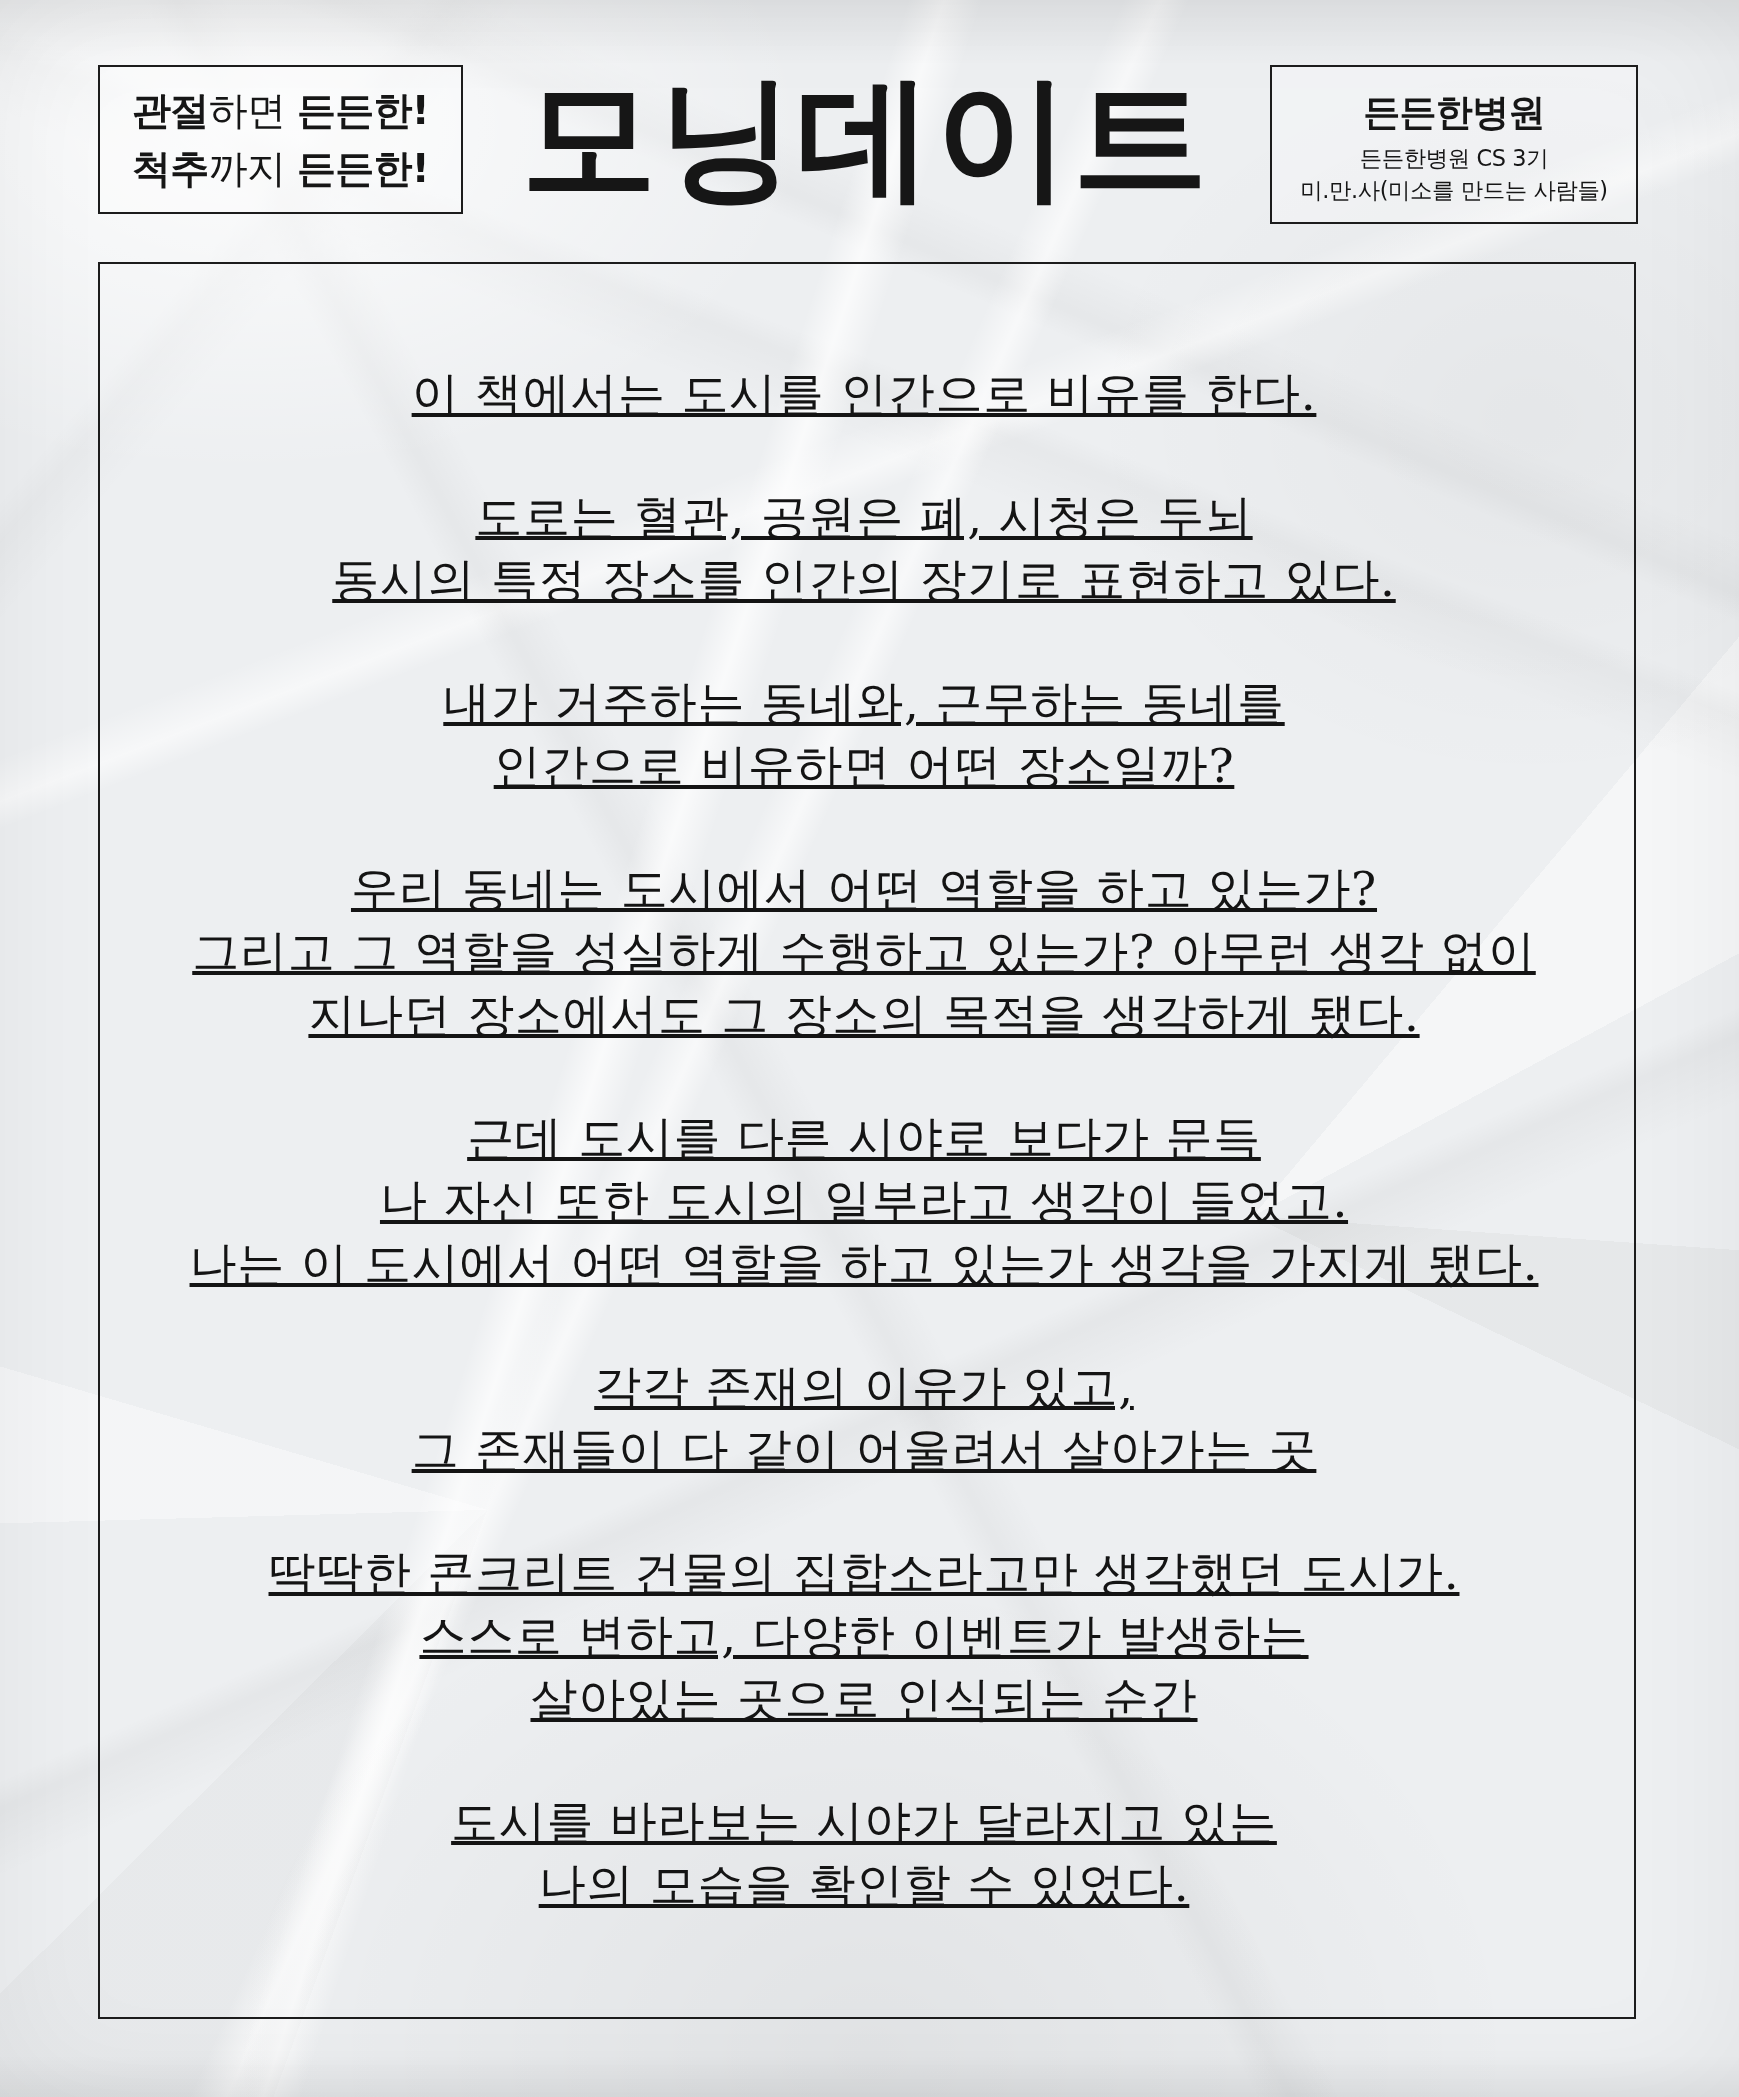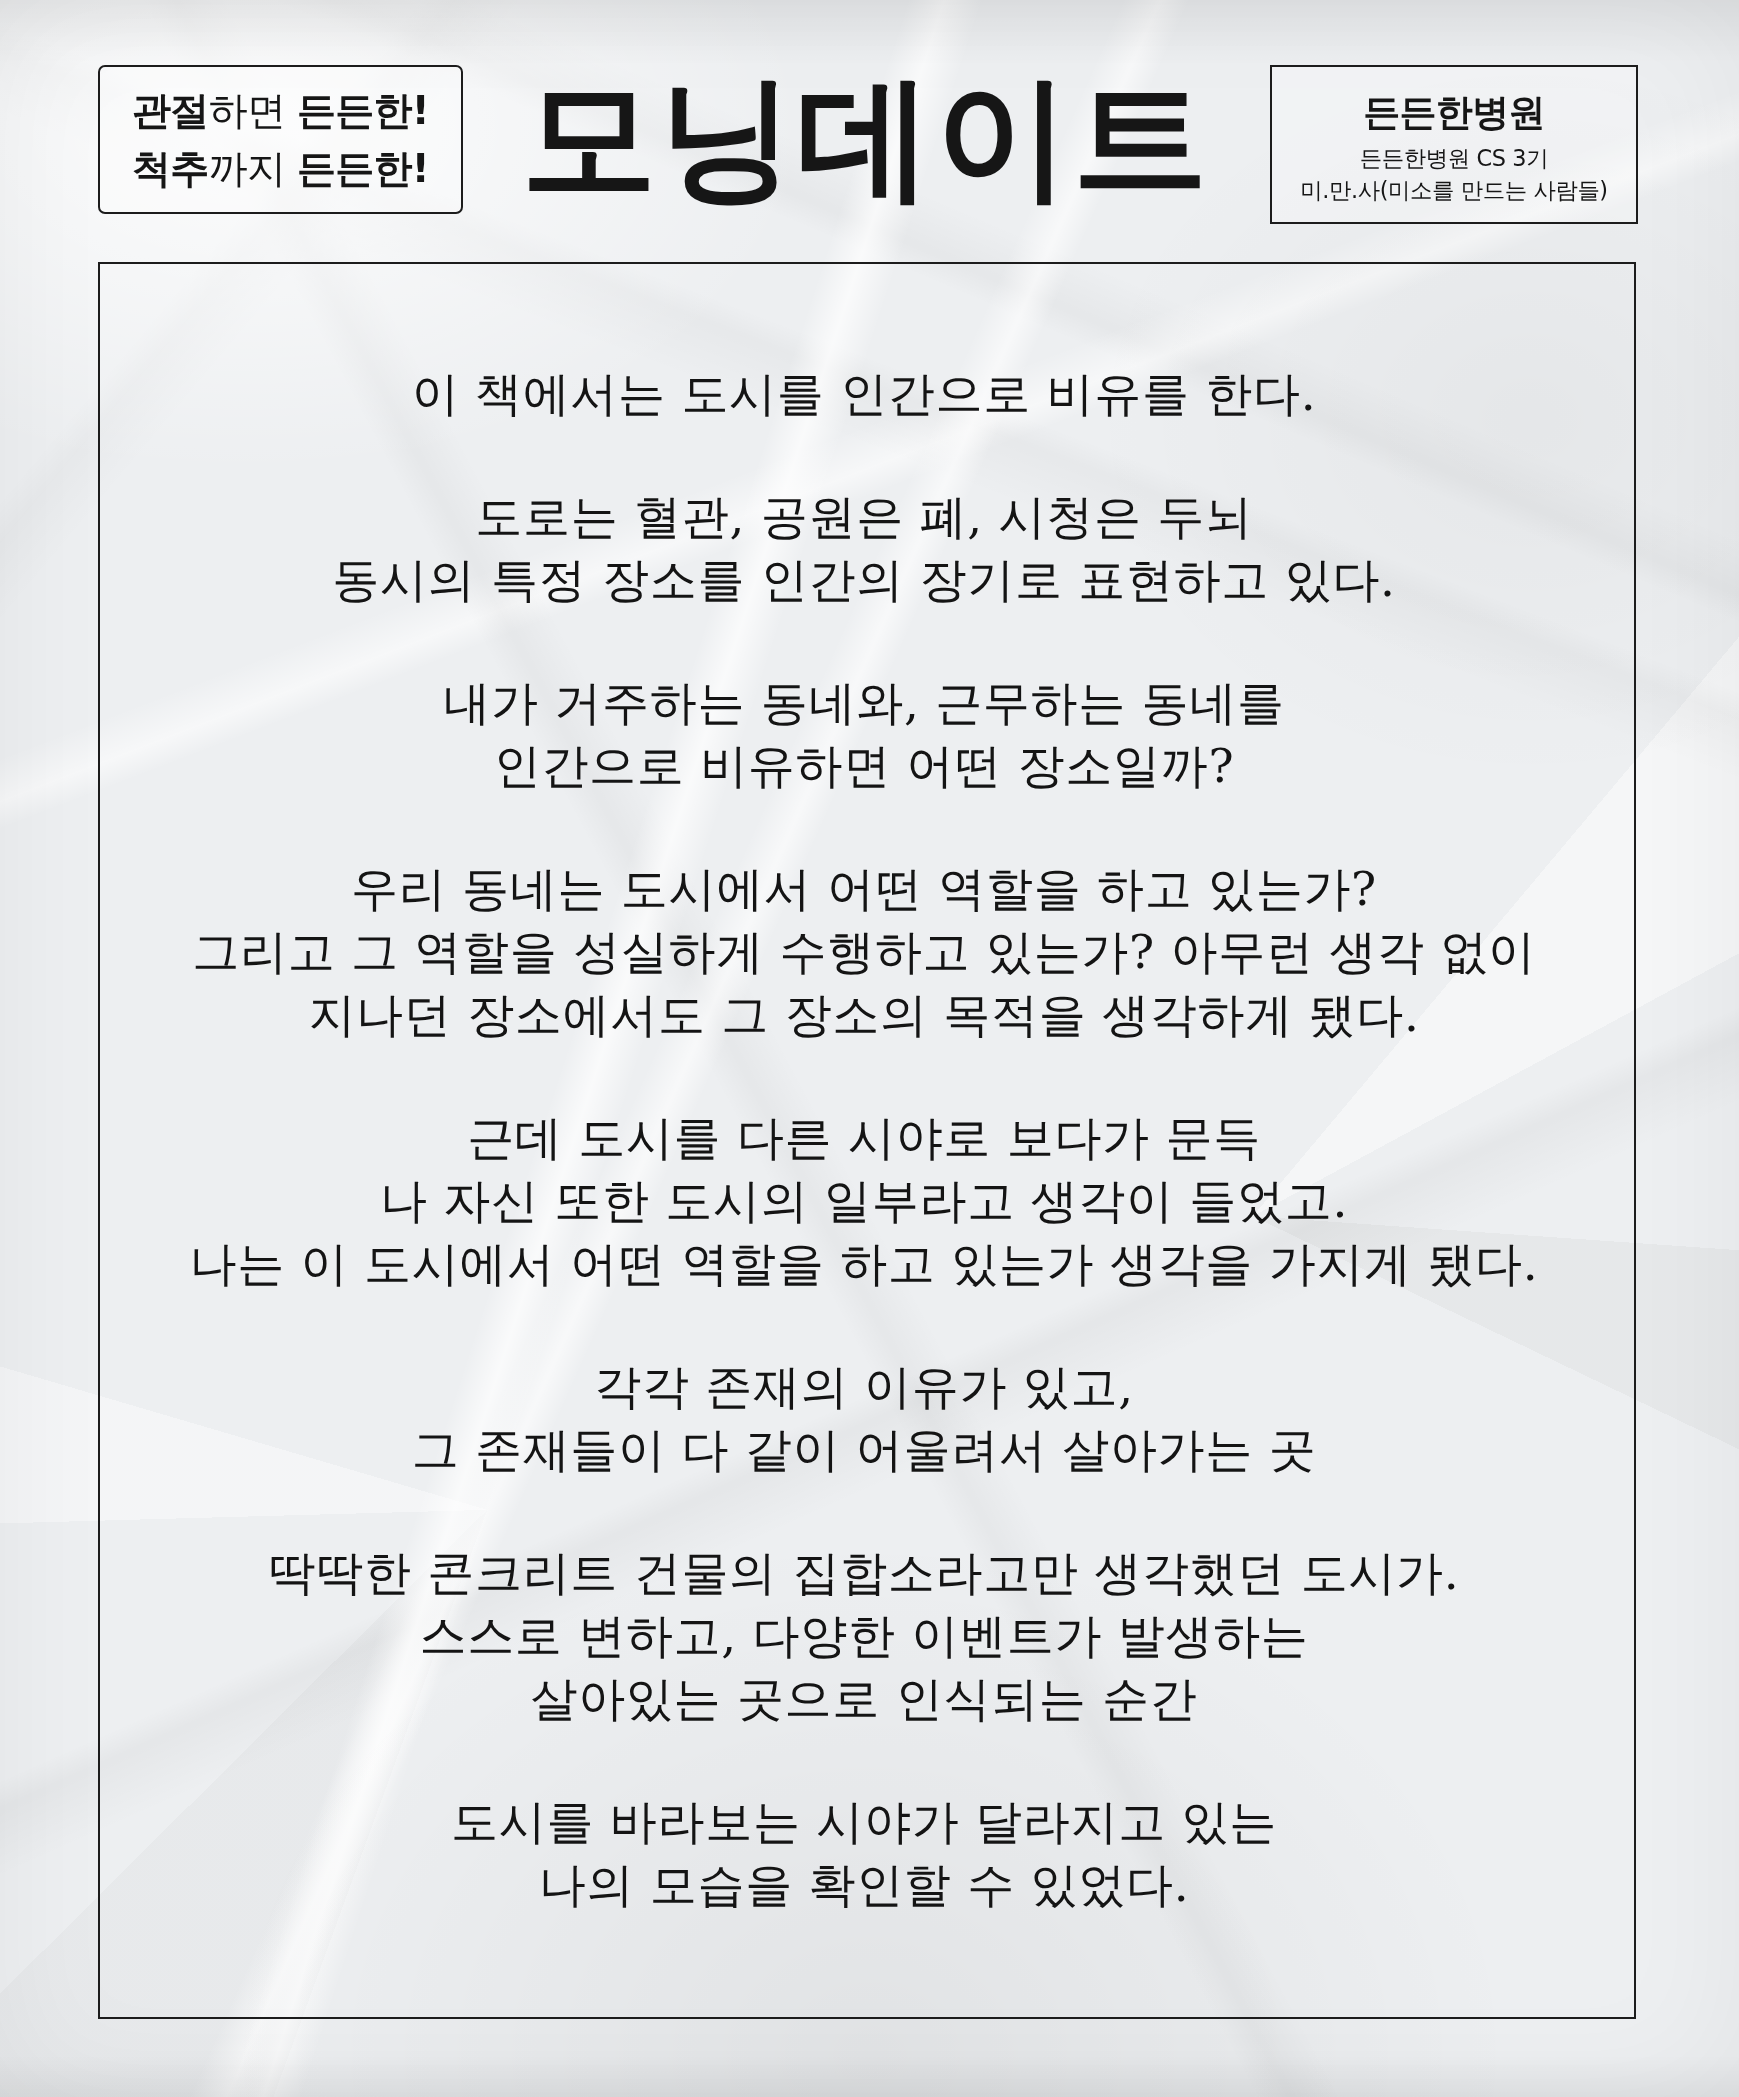--- a/index.html
+++ b/index.html
@@ -38,21 +38,20 @@
     background:rgba(255,255,255,.25);
     display:flex;flex-direction:column;
     align-items:center;justify-content:center;
     text-align:center;
   }
   .slogan{
     left:98px;top:65px;width:365px;height:149px;
     font-family:"DejaVu Sans","Liberation Sans",sans-serif;
     font-size:39px;line-height:58px;letter-spacing:-0.7px;
     white-space:nowrap;
-    border-radius:7px;
   }
   .slogan strong{font-weight:700;}
   .slogan .n{font-weight:400;}
 
   .title{
     position:absolute;left:466px;top:41px;width:800px;height:196px;
     margin:0;
     display:flex;align-items:center;justify-content:center;
     font-size:135px;font-weight:700;letter-spacing:2.8px;
     font-family:Liberation Sans, sans-serif;
@@ -75,20 +74,21 @@
     border:2.1px solid #1c1c1c;
     padding-top:98px;
     text-align:center;
   }
   .para{
     margin:0 6px 60px 0;
     font-size:47px;line-height:63px;
     letter-spacing:0.7px;
     font-weight:400;
     color:#141414;
+    text-decoration:underline;
   }
   .para .line{display:block;white-space:nowrap;}
 </style>
 </head>
 <body>
 
 <div id="canvas">
 
   <header>
 

